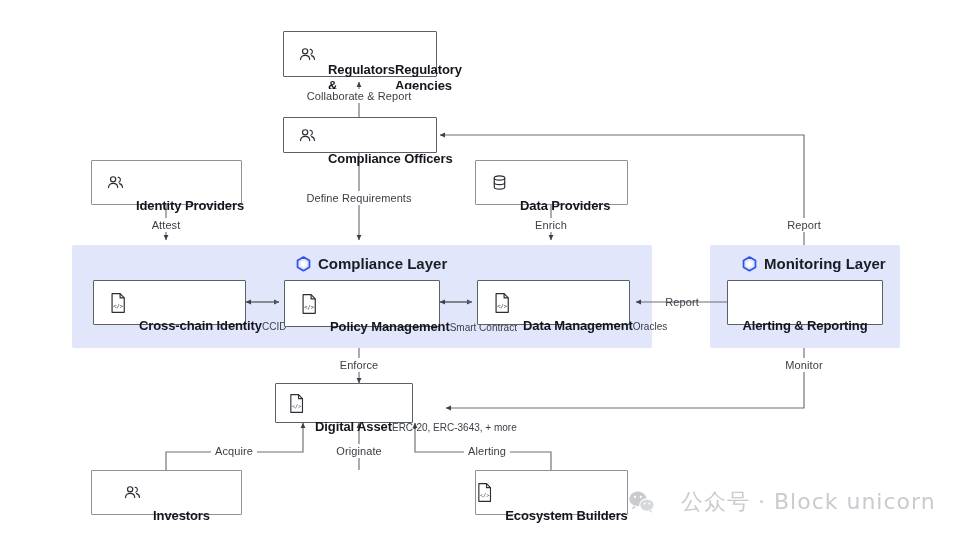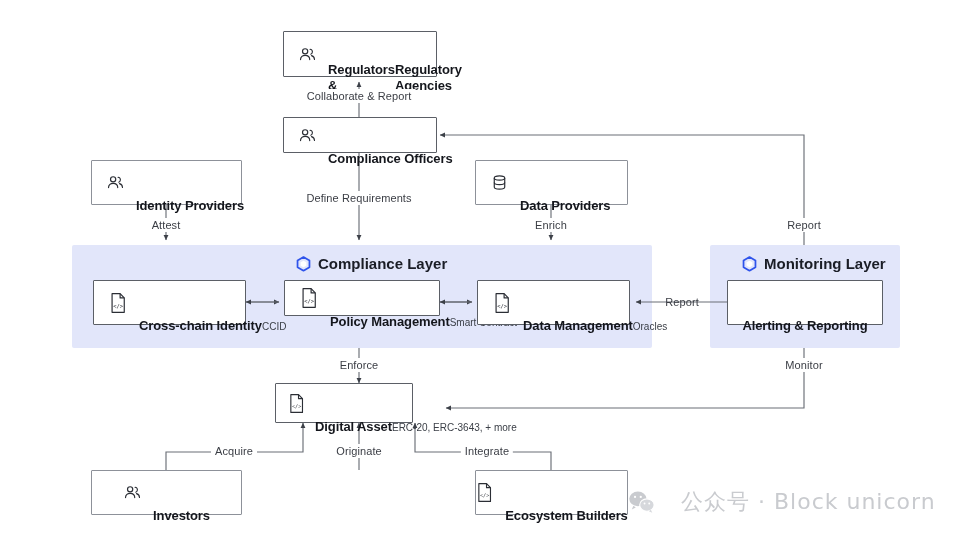--- a/index.html
+++ b/index.html
@@ -207,21 +207,21 @@
         <path d="M13.5 2 L13.5 7 L18.4 7" fill="none" stroke="#2b2e35" stroke-width="1.4" stroke-linejoin="round"></path>
         <text x="11.2" y="18.6" font-size="6.4" font-family="DejaVu Sans Mono, monospace" fill="#2b2e35" text-anchor="middle">&lt;/&gt;</text>
       </svg>
       <div class="node-text">
         <div class="node-title">Cross-chain Identity</div>
         <div class="node-sub">CCID</div>
       </div>
     </div>
   </div>
 
-  <div class="node" style="left:284px;top:280px;width:156px;height:36px;">
+  <div class="node" style="left:284px;top:280px;width:156px;height:47px;">
     <div class="node-inner">
       <svg class="node-icon" width="20" height="22" viewBox="0 0 22 26">
         <path d="M4 2 L13.5 2 L18.4 7 L18.4 24 L4 24 Z" fill="none" stroke="#2b2e35" stroke-width="1.4" stroke-linejoin="round"></path>
         <path d="M13.5 2 L13.5 7 L18.4 7" fill="none" stroke="#2b2e35" stroke-width="1.4" stroke-linejoin="round"></path>
         <text x="11.2" y="18.6" font-size="6.4" font-family="DejaVu Sans Mono, monospace" fill="#2b2e35" text-anchor="middle">&lt;/&gt;</text>
       </svg>
       <div class="node-text">
         <div class="node-title">Policy Management</div>
         <div class="node-sub">Smart Contract</div>
       </div>
@@ -295,21 +295,21 @@
   <div class="edge-label" style="left:359px;top:96px;">Collaborate &amp; Report</div>
   <div class="edge-label" style="left:359px;top:198px;">Define Requirements</div>
   <div class="edge-label" style="left:166px;top:225px;">Attest</div>
   <div class="edge-label" style="left:551px;top:225px;">Enrich</div>
   <div class="edge-label" style="left:804px;top:225px;">Report</div>
   <div class="edge-label on-panel" style="left:682px;top:302px;">Report</div>
   <div class="edge-label" style="left:804px;top:365px;">Monitor</div>
   <div class="edge-label" style="left:359px;top:365px;">Enforce</div>
   <div class="edge-label" style="left:234px;top:451px;">Acquire</div>
   <div class="edge-label" style="left:359px;top:451px;">Originate</div>
-  <div class="edge-label" style="left:487px;top:451px;">Integrate</div>
+  <div class="edge-label" style="left:487px;top:451px;">Alerting</div>
 
   <div id="watermark">
     <svg width="27" height="24" viewBox="0 0 30 26">
       <ellipse cx="11" cy="9.5" rx="9.6" ry="8.2" fill="#c9cbcf"></ellipse>
       <path d="M6 17.2 L4.2 21.4 L8.6 19.2 Z" fill="#c9cbcf"></path>
       <ellipse cx="21" cy="16.4" rx="8" ry="6.9" fill="#d6d8dc" stroke="#ffffff" stroke-width="1.2"></ellipse>
       <path d="M25.4 21.6 L27 25 L23.2 23.2 Z" fill="#d6d8dc"></path>
       <circle cx="7.8" cy="7.4" r="1.25" fill="#ffffff"></circle>
       <circle cx="14.2" cy="7.4" r="1.25" fill="#ffffff"></circle>
       <circle cx="18.4" cy="14.6" r="1.05" fill="#ffffff"></circle>

